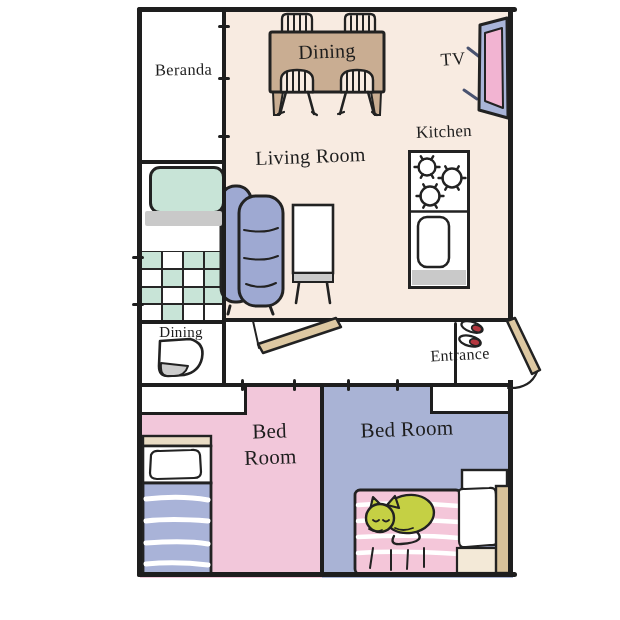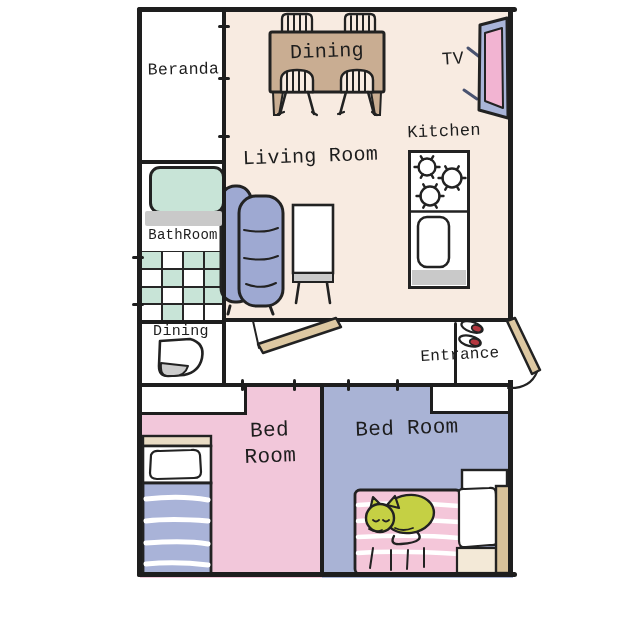--- a/index.html
+++ b/index.html
@@ -1,17 +1,17 @@
 <!DOCTYPE html>
 <html><head>
 <meta charset="utf-8">
 <style>
   html,body{margin:0;padding:0;background:#fff;}
   .stage{position:relative;width:620px;height:620px;background:#ffffff;overflow:hidden;
-         font-family:Liberation Mono, monospace;color:#1d1d1d;}
+         font-family:Liberation Serif, serif;color:#1d1d1d;}
   .room{position:absolute;}
   .wall{position:absolute;background:#1e1e1e;border-radius:2.5px;z-index:40;}
   .tick{position:absolute;background:#1e1e1e;border-radius:1.5px;z-index:60;}
   .lbl{position:absolute;text-align:center;color:#1d1d1d;z-index:70;letter-spacing:.3px;line-height:1.25;}
   .furn{position:absolute;z-index:30;}
   .over{position:absolute;z-index:50;}
   .tiles{position:absolute;left:141px;top:251px;width:84px;height:71px;z-index:20;
          display:grid;grid-template-columns:repeat(4,1fr);grid-template-rows:repeat(4,1fr);}
   .tile{border:1.6px solid #262626;background:#ffffff;}
   .tile.mint{background:#c8e4d7;}
@@ -304,21 +304,20 @@
   <div class="tick" style="left:241px;top:379px;width:3px;height:12px;"></div>
   <div class="tick" style="left:293px;top:379px;width:3px;height:12px;"></div>
   <div class="tick" style="left:347px;top:379px;width:3px;height:12px;"></div>
   <div class="tick" style="left:396px;top:379px;width:3px;height:12px;"></div>
 
   <div class="lbl" style="left:141px;top:60px;width:85px;font-size:16.5px;transform:rotate(-1deg);">Beranda</div>
   <div class="lbl" style="left:272px;top:39px;width:110px;font-size:20px;transform:rotate(-2deg);">Dining</div>
   <div class="lbl" style="left:238px;top:144px;width:145px;font-size:20px;transform:rotate(-2deg);">Living Room</div>
   <div class="lbl" style="left:436px;top:48px;width:34px;font-size:18px;transform:rotate(-4deg);">TV</div>
   <div class="lbl" style="left:404px;top:121px;width:80px;font-size:17px;transform:rotate(-2deg);">Kitchen</div>
-  <div class="lbl" style="left:139px;top:227px;width:88px;font-size:14px;">BathRoom</div>
   <div class="lbl" style="left:146px;top:323px;width:70px;font-size:15px;">Dining</div>
   <div class="lbl" style="left:418px;top:345px;width:84px;font-size:16px;transform:rotate(-3deg);">Entrance</div>
   <div class="lbl" style="left:230px;top:418px;width:80px;font-size:21px;transform:rotate(-2deg);">
     <span style="display:block;">Bed</span>
     <span style="display:block;">Room</span>
   </div>
   <div class="lbl" style="left:346px;top:416px;width:122px;font-size:21px;transform:rotate(-2deg);">Bed Room</div>
 
 </div>
 

